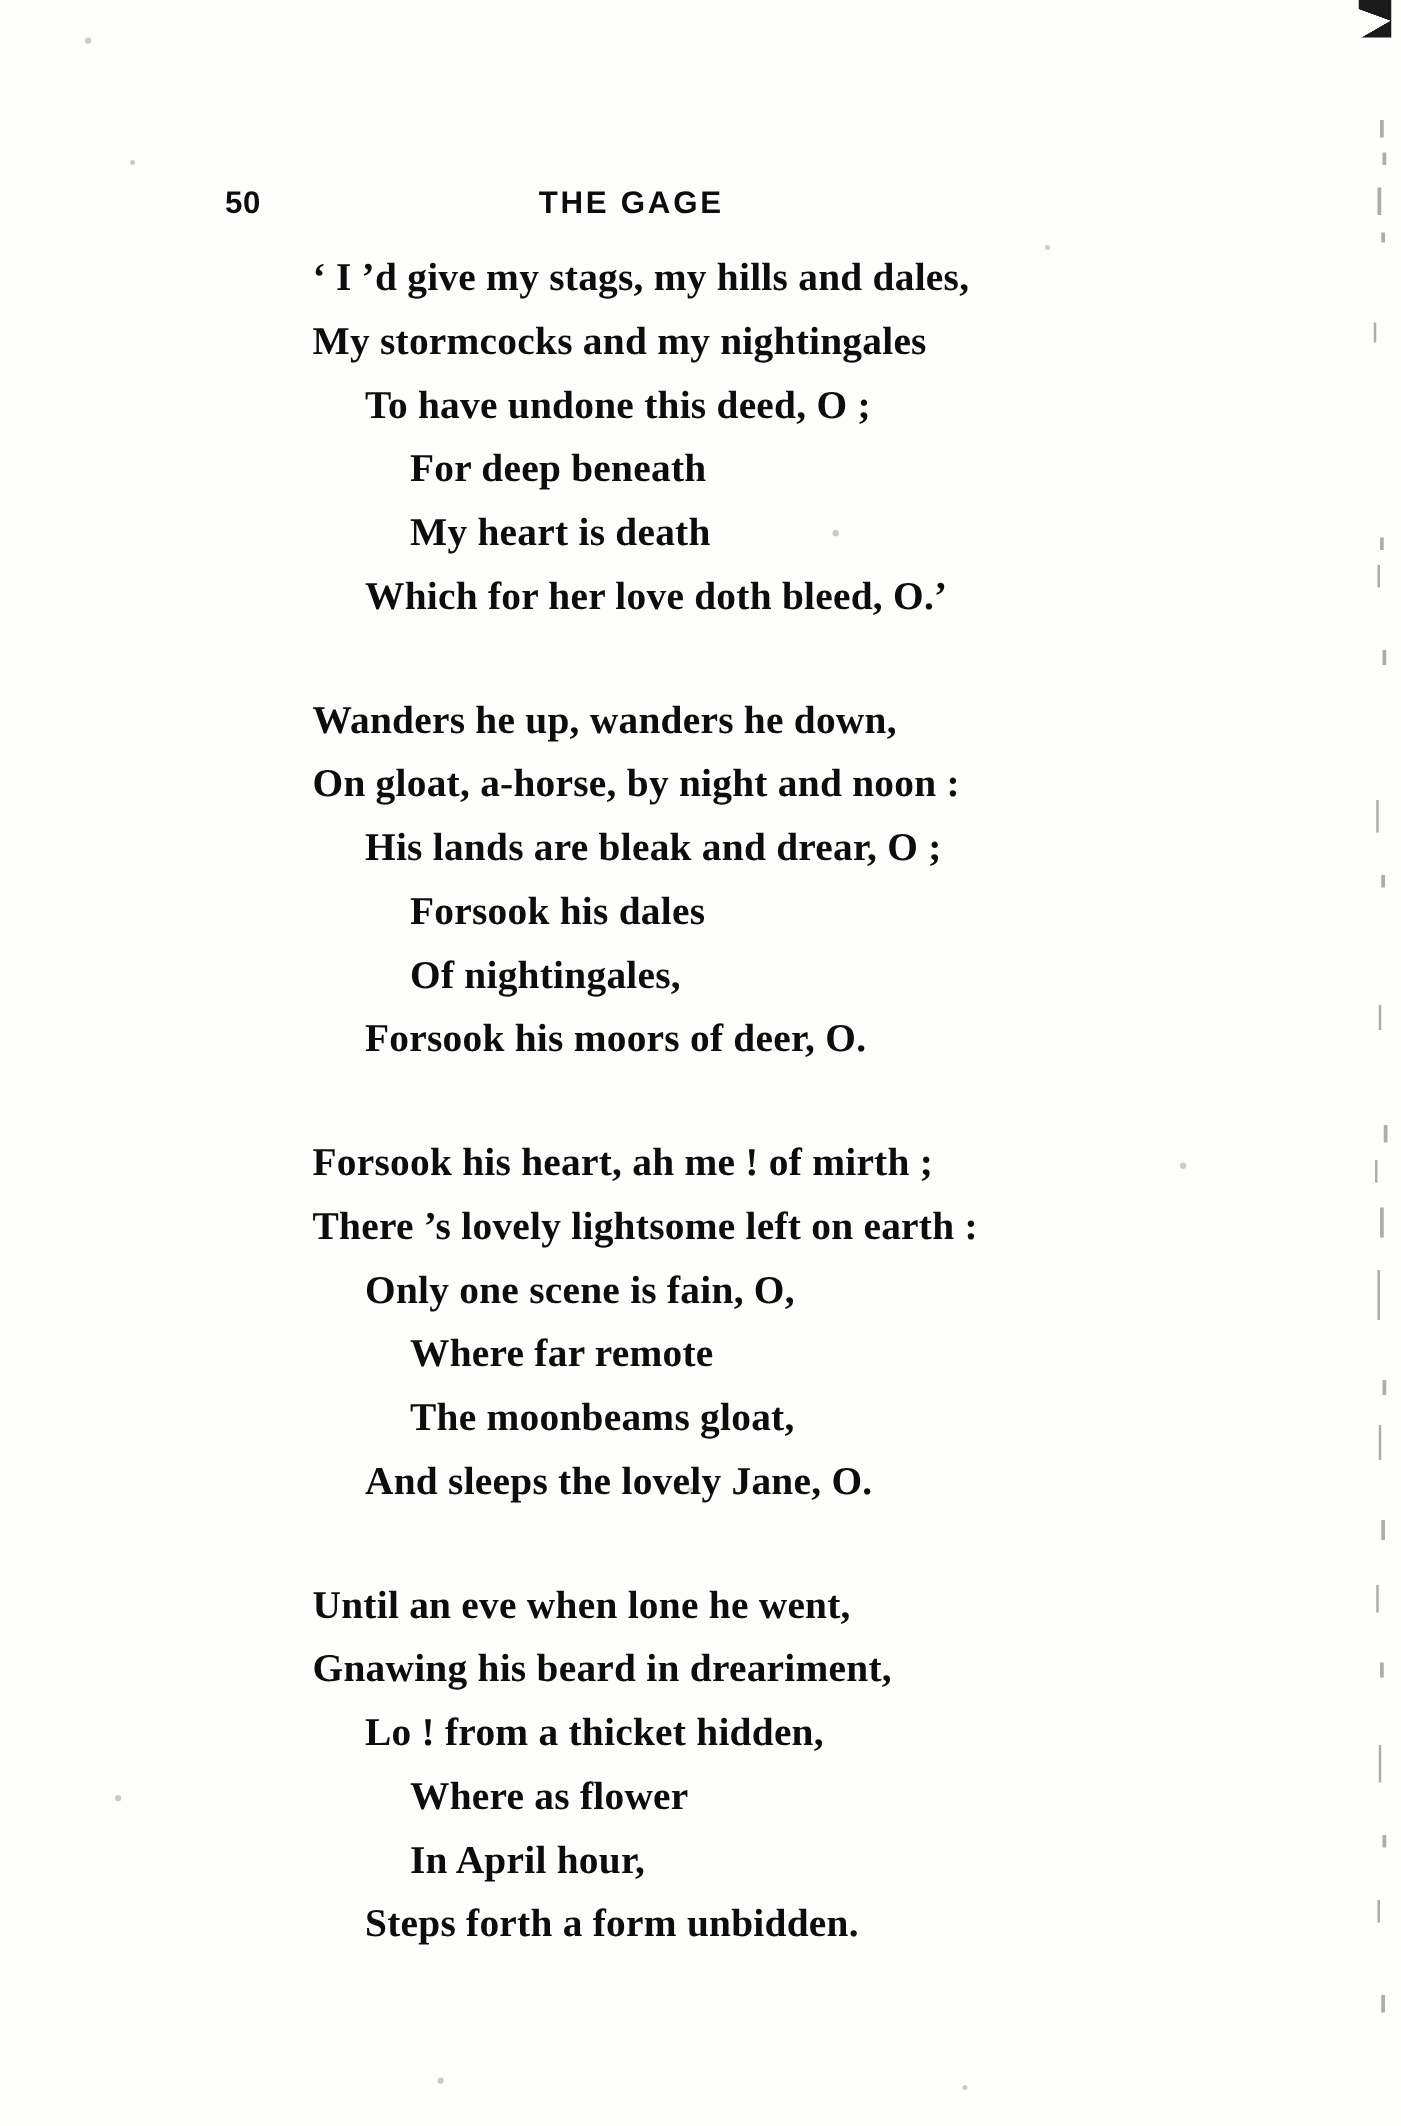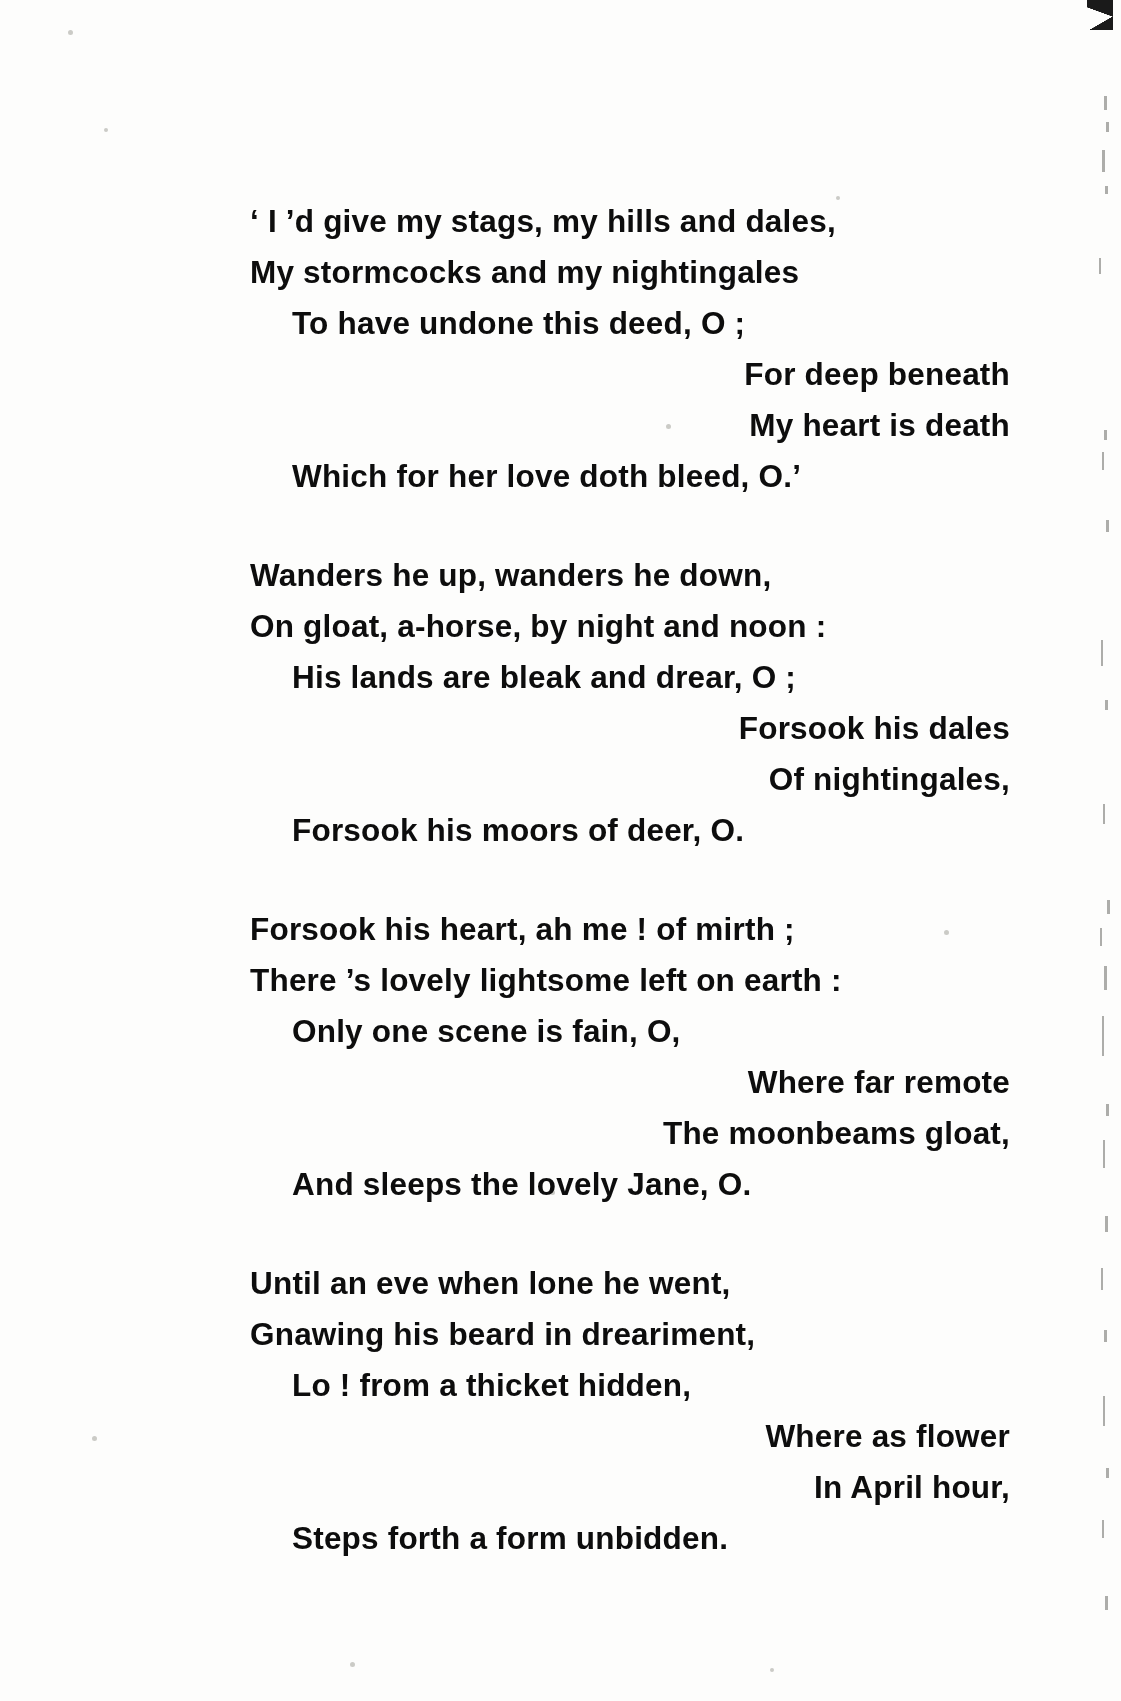--- a/index.html
+++ b/index.html
@@ -83,30 +83,30 @@
     left: 250px;
     top: 196px;
     width: 760px;
   }
   .stanza {
     margin: 0 0 48px 0;
   }
   .stanza:last-child { margin-bottom: 16px; }
 
   .line {
-    font-family: Liberation Sans, sans-serif;
+    font-family: Liberation Serif, serif;
     font-weight: 700;
     font-size: 31.5px;
     line-height: 51px;
     white-space: pre;
     letter-spacing: .2px;
   }
   .ind-0 { padding-left: 0; }
   .ind-1 { padding-left: 42px; }
-  .ind-2 { padding-left: 78px; text-align: right; }
+  .ind-2 { padding-left: 78px; }
 </style>
 </head>
 <body>
 
 <div class="page">
 
   <div class="speck" style="left:68px;  top:30px;  width:5px; height:5px;"></div>
   <div class="speck" style="left:104px; top:128px; width:4px; height:4px;"></div>
   <div class="speck" style="left:836px; top:196px; width:4px; height:4px;"></div>
   <div class="speck" style="left:666px; top:424px; width:5px; height:5px;"></div>
@@ -137,20 +137,24 @@
     <i style="right:16px; top:1140px; width:2px; height:28px;"></i>
     <i style="right:13px; top:1216px; width:3px; height:16px;"></i>
     <i style="right:18px; top:1268px; width:2px; height:22px;"></i>
     <i style="right:14px; top:1330px; width:3px; height:12px;"></i>
     <i style="right:16px; top:1396px; width:2px; height:30px;"></i>
     <i style="right:12px; top:1468px; width:3px; height:10px;"></i>
     <i style="right:17px; top:1520px; width:2px; height:18px;"></i>
     <i style="right:13px; top:1596px; width:3px; height:14px;"></i>
   </div>
 
+  <header class="page-header">
+    <div class="folio">50</div>
+    <div class="running-head">THE GAGE</div>
+  </header>
 
   <div class="poem">
 
     <div class="stanza">
       <div class="line ind-0">‘ I ’d give my stags, my hills and dales,</div>
       <div class="line ind-0">My stormcocks and my nightingales</div>
       <div class="line ind-1">To have undone this deed, O ;</div>
       <div class="line ind-2">For deep beneath</div>
       <div class="line ind-2">My heart is death</div>
       <div class="line ind-1">Which for her love doth bleed, O.’</div>

